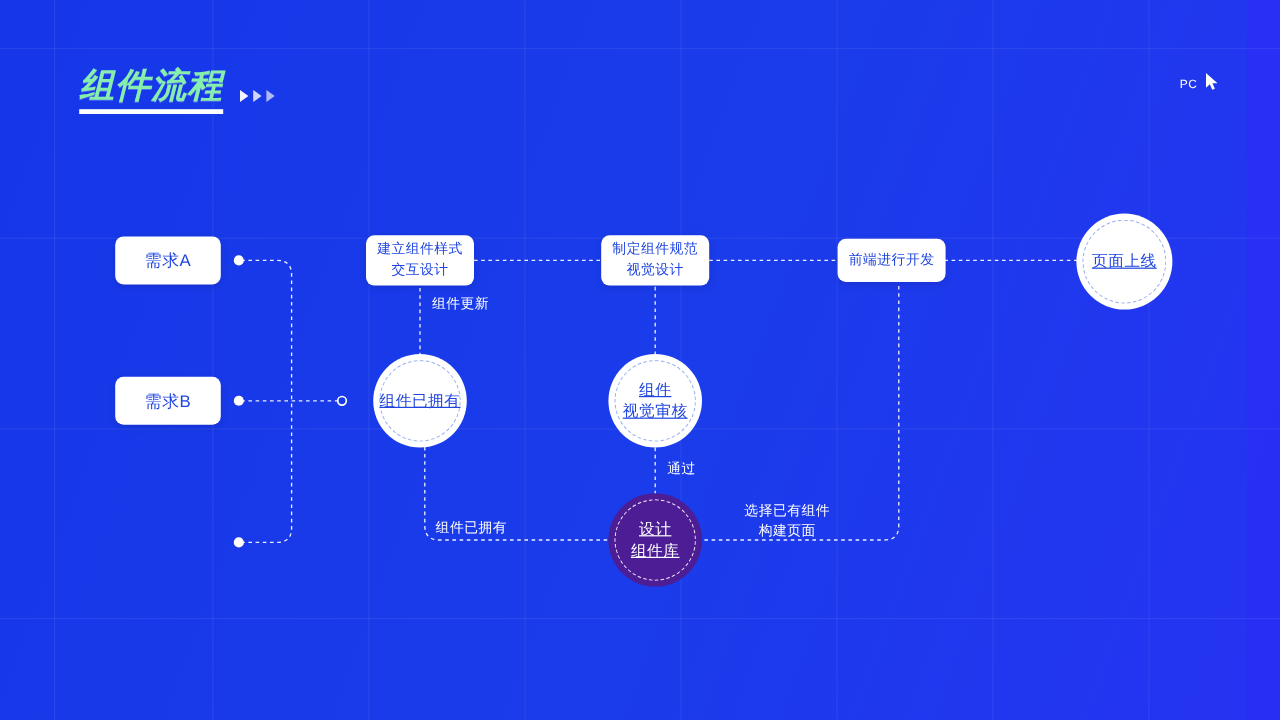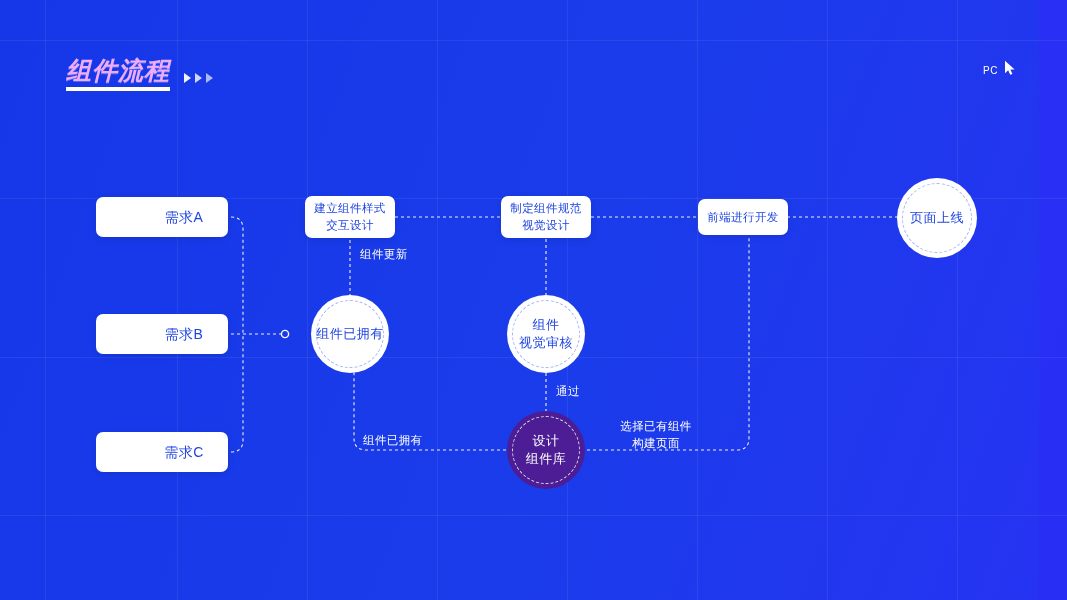--- a/index.html
+++ b/index.html
@@ -22,21 +22,21 @@
     background:#2a2ef5;opacity:.85;
   }
   .grid{position:absolute;inset:0;pointer-events:none;}
   .gl-v{position:absolute;top:0;bottom:0;width:1px;background:rgba(255,255,255,.07);}
   .gl-h{position:absolute;left:0;right:0;height:1px;background:rgba(255,255,255,.07);}
 
   
   .header{position:absolute;top:0;left:0;width:1067px;height:140px;}
   .title-wrap{position:absolute;left:66px;top:58px;display:flex;align-items:center;gap:14px;}
   .title{
-    font-size:25px;font-weight:bold;font-style:italic;color:#f0abfc;
+    font-size:29px;font-weight:bold;font-style:italic;color:#86efac;
     letter-spacing:1px;line-height:1;padding-bottom:4px;
     border-bottom:4px solid #ffffff;
     text-shadow:0 1px 0 rgba(255,255,255,.25);
   }
   .arrows{display:flex;gap:4px;align-items:center;margin-top:6px;}
   .arrows i{
     width:0;height:0;display:block;
     border-top:5px solid transparent;border-bottom:5px solid transparent;
     border-left:7px solid #ffffff;opacity:.95;
   }
@@ -52,37 +52,37 @@
   svg.lines{position:absolute;left:0;top:0;width:1067px;height:600px;overflow:visible;}
 
   
   .node-box{
     position:absolute;background:#ffffff;border-radius:7px;
     box-shadow:0 2px 6px rgba(0,0,0,.10);
     display:flex;align-items:center;justify-content:center;text-align:center;
     color:#1f45e0;font-size:13px;line-height:1.45;
     letter-spacing:.4px;
   }
-  .node-box.req{width:88px;height:40px;font-size:14px;padding-left:44px;}
+  .node-box.req{width:88px;height:40px;font-size:14px;}
   .node-box.step{width:90px;height:42px;font-size:11.5px;}
 
   
   .node-circle{
     position:absolute;border-radius:50%;
     display:flex;align-items:center;justify-content:center;text-align:center;
     font-size:13px;line-height:1.4;letter-spacing:.5px;
   }
   .node-circle .inner{
     position:absolute;inset:5px;border-radius:50%;
   }
   .node-circle.white{background:#ffffff;color:#1f45e0;}
   .node-circle.white .inner{border:1.2px dashed #9fb4f2;}
   .node-circle.accent{background:#4c1d95;color:#ffffff;}
   .node-circle.accent .inner{border:1.2px dashed rgba(255,255,255,.85);}
-  .node-circle span{position:relative;z-index:2;}
+  .node-circle span{position:relative;z-index:2;text-decoration:underline;}
 
   
   .edge-label{
     position:absolute;color:#ffffff;font-size:11.5px;line-height:1.45;
     letter-spacing:.4px;text-align:center;white-space:pre-line;
   }
 </style>
 </head>
 <body>
 
@@ -157,23 +157,20 @@
       <circle cx="199" cy="452" r="4.2" fill="#ffffff"></circle>
       <circle cx="285" cy="334" r="3.6" fill="none" stroke="#ffffff" stroke-width="1.4"></circle>
     </svg>
 
     <div class="node-box req" style="left:96px;top:197px">
       <span>需求A</span>
     </div>
     <div class="node-box req" style="left:96px;top:314px">
       <span>需求B</span>
     </div>
-    <div class="node-box req" style="left:96px;top:432px">
-      <span>需求C</span>
-    </div>
 
     <div class="node-box step" style="left:501px;top:196px">
       <span style="white-space:pre-line">制定组件规范
 视觉设计</span>
     </div>
     <div class="node-box step" style="left:305px;top:196px">
       <span style="white-space:pre-line">建立组件样式
 交互设计</span>
     </div>
     <div class="node-box step" style="left:698px;top:199px;height:36px">

